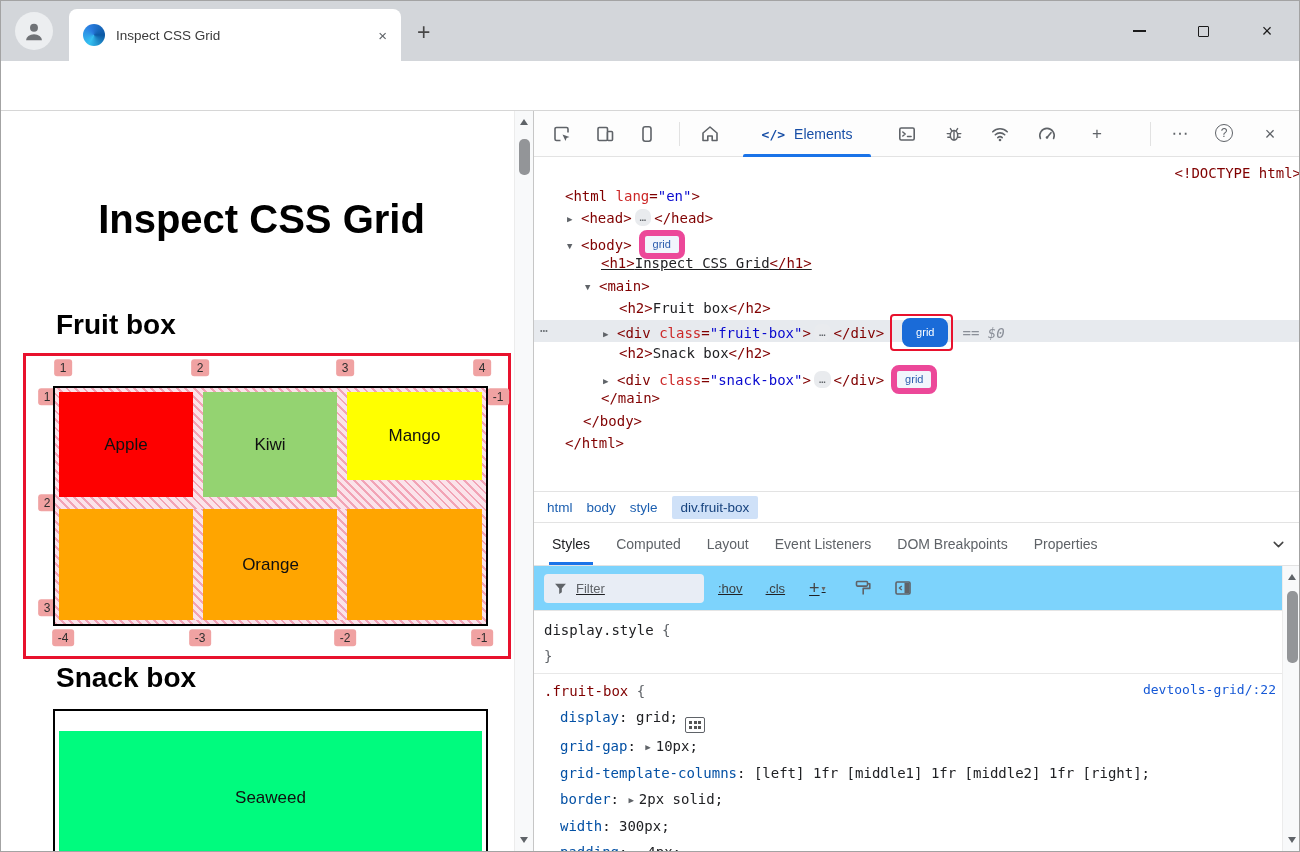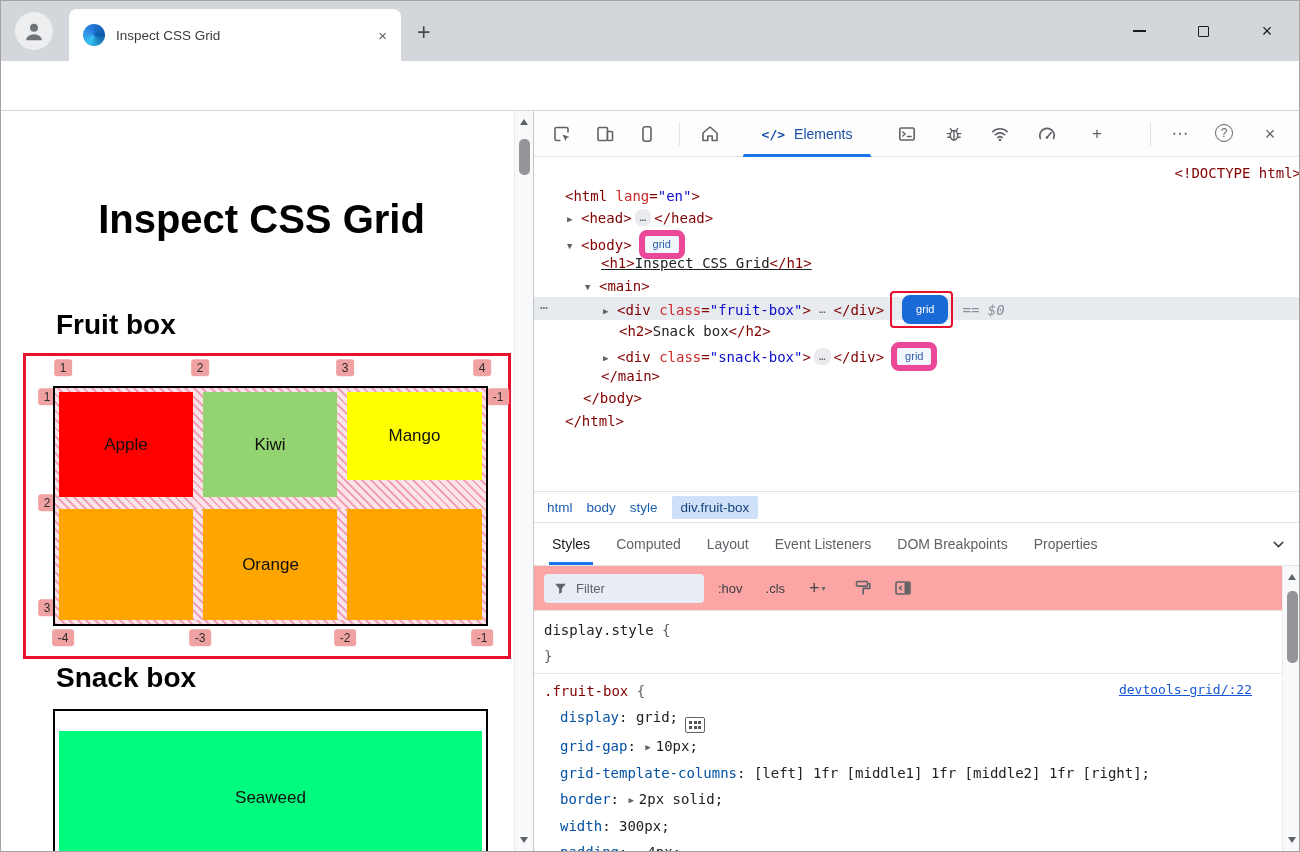--- a/index.html
+++ b/index.html
@@ -92,37 +92,37 @@
   #crumbs { position:absolute; left:0; top:380px; right:0; height:32px; border-top:1px solid #e3e3e3; border-bottom:1px solid #e3e3e3; display:flex; align-items:center; gap:14px; padding-left:13px; font-size:13.5px; }
   .crumb { color:#1c5fb0; }
   .crumb.selected { background:#cfe1f8; color:#17437e; padding:4px 9px; border-radius:2px; }
   
   #dt-tabs { position:absolute; left:0; top:412px; right:0; height:43px; border-bottom:1px solid #e3e3e3; display:flex; align-items:center; gap:26px; padding-left:18px; font-size:14px; color:#5f6368; }
   .dt-tab { position:relative; height:100%; display:flex; align-items:center; }
   .dt-tab.selected { color:#202124; }
   .dt-tab.selected::after { content:''; position:absolute; left:-3px; right:-3px; bottom:0; height:3px; background:#1a73e8; }
   #tabs-chevron { position:absolute; right:14px; top:13px; width:17px; height:17px; color:#444; }
   
-  #filter-row { position:absolute; left:0; top:455px; right:19px; height:45px; background:#fca5a5; border-bottom:1px solid #e5e5e5; display:flex; align-items:center; padding-left:10px; }
+  #filter-row { position:absolute; left:0; top:455px; right:19px; height:45px; background:#7dd3fc; border-bottom:1px solid #e5e5e5; display:flex; align-items:center; padding-left:10px;text-decoration:underline; }
   #filter-input { width:160px; height:29px; background:#e8edf5; border-radius:4px; display:flex; align-items:center; gap:8px; padding:0 9px; color:#5f6368; font-size:13px; }
   .mini-btn { color:#3c4043; font-size:13px; }
   #btn-hov { margin-left:14px; } #btn-cls { margin-left:23px; }
   #btn-plus { margin-left:24px; font-size:18px; color:#444; }
   #plus-caret { font-size:8px; color:#666; margin-left:2px; }
   .frow-ic { width:20px; height:20px; color:#5f6368; }
   #ic-brush { margin-left:27px; } #ic-sidebar { margin-left:20px; }
   
   #styles-pane { position:absolute; left:0; top:500px; right:19px; bottom:0; font-family:"DejaVu Sans Mono",monospace; font-size:14px; overflow:hidden; }
   .st-line { line-height:26px; padding-left:10px; white-space:nowrap; }
   #elstyle-block { padding-top:6px; border-bottom:1px solid #e8e8e8; padding-bottom:4px; }
   .sel-plain { color:#202124; }
   .sel-class { color:#800000; }
   .brace { color:#5f6368; }
   #rule-block { position:relative; padding-top:4px; }
-  #src-link { position:absolute; right:30px; top:8px; color:#1558d6; text-decoration:underline; font-size:13px; }
+  #src-link { position:absolute; right:6px; top:8px; color:#1558d6; font-size:13px; }
   .css-prop { line-height:26px; padding-left:26px; white-space:nowrap; }
   .p-name { color:#0451a5; }
   .p-colon { color:#202124; }
   .p-value { color:#202124; }
   .p-arrow { display:inline-block; color:#5f6368; font-size:9px; margin:0 5px 0 1px; vertical-align:1px; }
   .grid-editor-icon { display:inline-grid; grid-template-columns:repeat(3,3px); gap:1.5px; padding:3px; border:1px solid #5f6368; border-radius:2px; margin-left:7px; vertical-align:-2px; }
   .grid-editor-icon i { width:3px; height:3px; background:#555; display:block; }
   
   #dt-sb { right:0; top:455px; width:19px; height:287px; }
   svg { display:block; }
@@ -284,20 +284,21 @@
       <div class="dt-ic txt" style="left:726px;font-size:18px">×</div>
     </div>
 
     <div id="dom-tree">
         <div class="dom-line" style="padding-left: 31px; text-align: right;"><span class="seg-tag">&lt;!DOCTYPE html&gt;</span></div>
         <div class="dom-line" style="padding-left: 31px;"><span class="seg-tag">&lt;html </span><span class="seg-attr">lang</span><span class="seg-tag">=</span><span class="seg-val">"en"</span><span class="seg-tag">&gt;</span></div>
         <div class="dom-line" style="padding-left: 49px;"><span class="dom-arrow">▶</span><span class="seg-tag">&lt;head&gt;</span><span class="seg-pill">…</span><span class="seg-tag">&lt;/head&gt;</span></div>
         <div class="dom-line" style="padding-left: 49px;"><span class="dom-arrow">▼</span><span class="seg-tag">&lt;body&gt;</span><span class="seg-badge">grid</span></div>
         <div class="dom-line" style="padding-left: 67px; text-decoration: underline;"><span class="seg-tag">&lt;h1&gt;</span><span class="seg-text">Inspect CSS Grid</span><span class="seg-tag">&lt;/h1&gt;</span></div>
         <div class="dom-line" style="padding-left: 67px;"><span class="dom-arrow">▼</span><span class="seg-tag">&lt;main&gt;</span></div>
+        <div class="dom-line" style="padding-left: 85px;"><span class="seg-tag">&lt;h2&gt;</span><span class="seg-text">Fruit box</span><span class="seg-tag">&lt;/h2&gt;</span></div>
         <div class="dom-line selected" style="padding-left: 85px;"><span class="dom-gutter">⋯</span><span class="dom-arrow">▶</span><span class="seg-tag">&lt;div </span><span class="seg-attr">class</span><span class="seg-tag">=</span><span class="seg-val">"fruit-box"</span><span class="seg-tag">&gt;</span><span class="seg-pill">…</span><span class="seg-tag">&lt;/div&gt;</span><span class="red-ring"><span class="seg-badge active">grid</span></span><span class="seg-hint">== $0</span></div>
         <div class="dom-line" style="padding-left: 85px;"><span class="seg-tag">&lt;h2&gt;</span><span class="seg-text">Snack box</span><span class="seg-tag">&lt;/h2&gt;</span></div>
         <div class="dom-line" style="padding-left: 85px;"><span class="dom-arrow">▶</span><span class="seg-tag">&lt;div </span><span class="seg-attr">class</span><span class="seg-tag">=</span><span class="seg-val">"snack-box"</span><span class="seg-tag">&gt;</span><span class="seg-pill">…</span><span class="seg-tag">&lt;/div&gt;</span><span class="seg-badge">grid</span></div>
         <div class="dom-line" style="padding-left: 67px;"><span class="seg-tag">&lt;/main&gt;</span></div>
         <div class="dom-line" style="padding-left: 49px;"><span class="seg-tag">&lt;/body&gt;</span></div>
         <div class="dom-line" style="padding-left: 31px;"><span class="seg-tag">&lt;/html&gt;</span></div>
       </div>
 
     <div id="crumbs">
       <span class="crumb">html</span>

